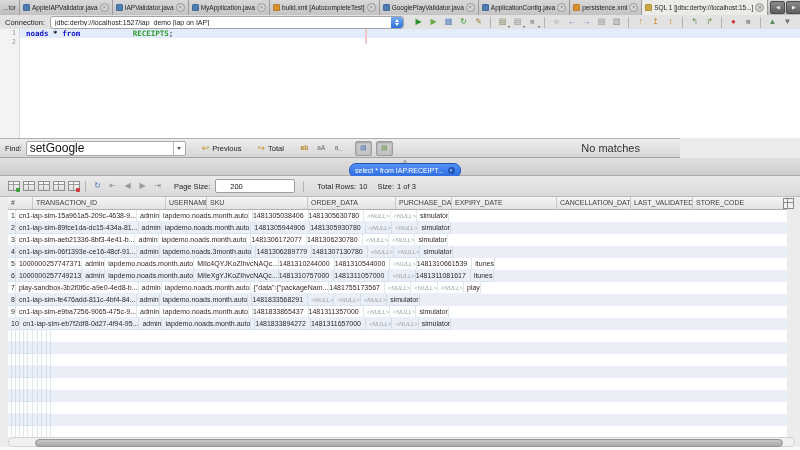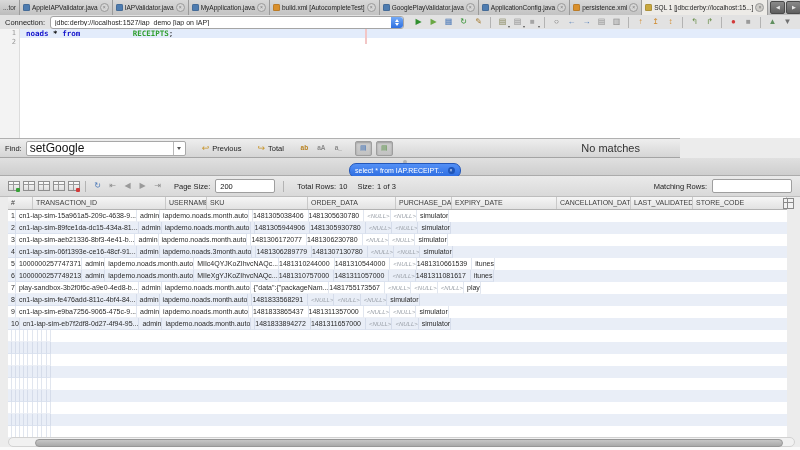--- a/index.html
+++ b/index.html
@@ -82,21 +82,21 @@
         border:1px solid #2457b8;display:flex;align-items:center;padding:0 5px;gap:4px;}
   #rtablabel{font-size:7px;color:#fff;white-space:nowrap;}
   #rtabclose{width:7px;height:7px;border-radius:50%;background:#1f55b8;color:#dce8fb;font-size:5px;line-height:7px;text-align:center;}
   
   #rtoolbar{position:absolute;left:0;top:176px;width:800px;height:21px;background:linear-gradient(#eaeaea,#d9d9d9);
             border-bottom:1px solid #bdbdbd;display:flex;align-items:center;box-sizing:border-box;}
   #ricons{margin-left:7px;}
   .rlabel{font-size:7.5px;color:#222;margin-left:10px;white-space:nowrap;}
   .rvalue{font-size:7.5px;color:#222;margin-left:3px;}
   .rinput{height:12px;border:1px solid #9f9f9f;border-radius:2px;background:#fff;font-size:7.5px;color:#111;
-          padding:0 4px;margin-left:5px;font-family:"Liberation Sans",sans-serif;}
+          padding:0 14px;margin-left:5px;font-family:"Liberation Sans",sans-serif;}
   #pagesizeinput{width:50px;}
   #matchgroup{margin-left:auto;display:flex;align-items:center;margin-right:8px;}
   #matchinput{width:70px;}
   
   #grid{position:absolute;left:8px;top:197px;width:779px;}
   #ghead{display:flex;height:12px;background:linear-gradient(#f6f6f6,#e2e2e2);border-bottom:1px solid #b2b2b2;position:relative;}
   .hcell{height:12px;line-height:12px;font-size:7px;color:#3c3c3c;padding-left:3px;box-sizing:border-box;
          border-right:1px solid #c9c9c9;white-space:nowrap;overflow:hidden;flex:0 0 auto;}
   #cornericon{position:absolute;right:-7px;top:1px;width:9px;height:9px;border:1px solid #8a8a8a;background:#f2f2f2;}
   #cornericon::before{content:"";position:absolute;left:0;right:0;top:3px;height:1px;background:#8a8a8a;}
@@ -352,24 +352,20 @@
         <span class="glyph" style="color: rgb(138, 138, 138);">⇥</span>
       </div>
     </div>
   <span class="rlabel">Page Size:</span>
   <input id="pagesizeinput" class="rinput" value="200" style="">
   <div class="vsep" style="margin-left:8px;"></div>
   <span class="rlabel">Total Rows:</span>
   <span class="rvalue">10</span>
   <span class="rlabel">Size:</span>
   <span class="rvalue">1 of 3</span>
-  <div id="matchgroup">
-    <span class="rlabel">Matching Rows:</span>
-    <input id="matchinput" class="rinput" value="" style="">
-  </div>
 </div>
 
 <div id="grid">
   <div id="ghead">
     <div class="hcell" style="width: 25px;">#</div>
       <div class="hcell" style="width: 133px;">TRANSACTION_ID</div>
       <div class="hcell" style="width: 41px;">USERNAME</div>
       <div class="hcell" style="width: 101px;">SKU</div>
       <div class="hcell" style="width: 88px;">ORDER_DATA</div>
       <div class="hcell" style="width: 56px;">PURCHASE_DATE</div>

